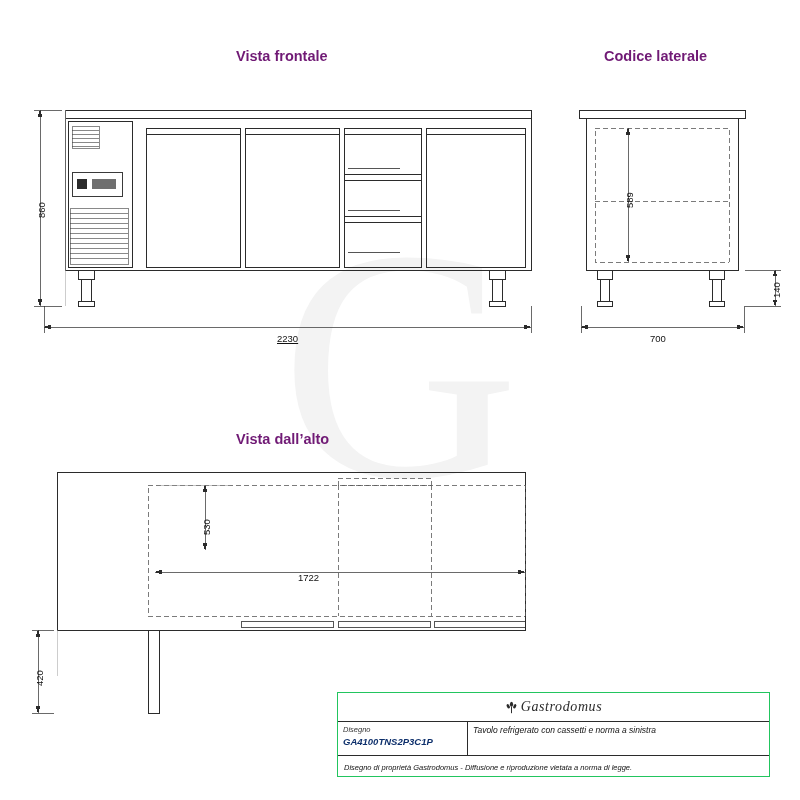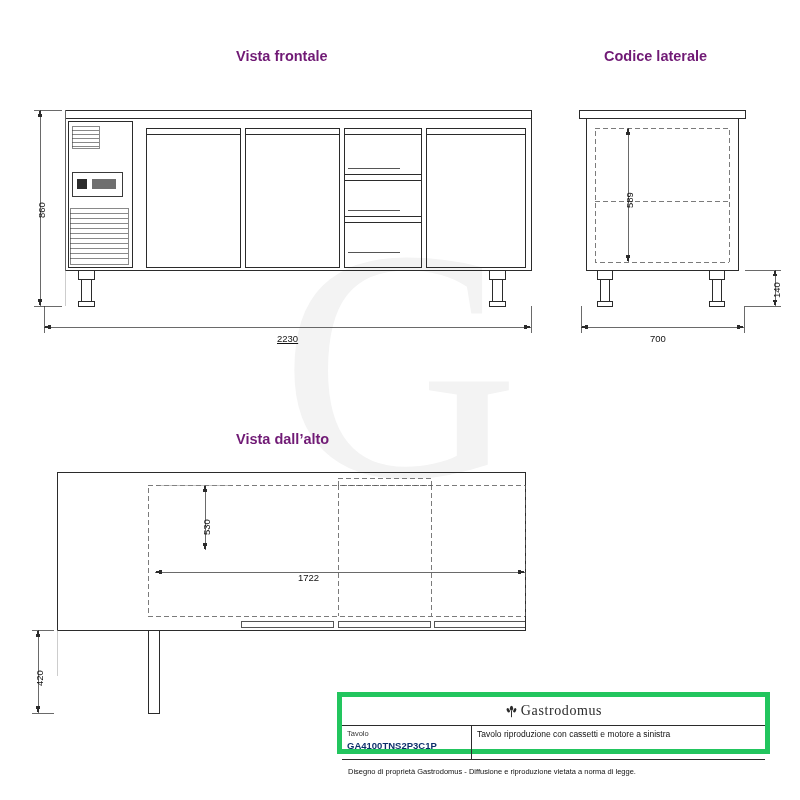--- a/index.html
+++ b/index.html
@@ -32,25 +32,26 @@
   }
   .dim.vert{
     transform:rotate(-90deg);
     transform-origin:left top;
   }
 
   
   .infoblock{
     position:absolute;
     left:337px;top:692px;
-    width:433px;height:62px;
-    border:5px solid #22c55e;
+    width:433px;height:85px;
+    border:1px solid #22c55e;
     background:#fff;
     box-sizing:border-box;
     font-size:8.5px;
+    font-style:italic;
   }
   .logo-row{
     height:28px;
     display:flex;align-items:center;justify-content:center;
     border-bottom:1px solid #2b2b2b;
   }
   .logo-wrap{display:flex;align-items:center;gap:3px;}
   .logo-mark{width:13px;height:13px;position:relative;}
   .logo-text{
     font-family:"Liberation Serif", serif;
@@ -287,24 +288,24 @@
               <ellipse cx="12" cy="6.5" rx="1.7" ry="2.8" transform="rotate(28 12 6.5)"></ellipse>
               <rect x="7.4" y="7" width="1.2" height="8"></rect>
             </g>
           </svg>
         </span>
         <span class="logo-text">Gastrodomus</span>
       </div>
     </div>
     <div class="cols">
       <div class="col-code">
-        <span class="lbl">Tavolo</span>
+        <span class="lbl">Disegno</span>
         <span class="val-code">GA4100TNS2P3C1P</span>
       </div>
       <div class="col-desc">
-        <span class="val-desc">Tavolo riproduzione con cassetti e motore a sinistra</span>
+        <span class="val-desc">Tavolo refrigerato con cassetti e norma a sinistra</span>
       </div>
     </div>
     <div class="foot">Disegno di proprietà Gastrodomus -  Diffusione e riproduzione vietata a norma di legge.</div>
   </div>
 
   </div>
 </div>
 
 </body></html>

